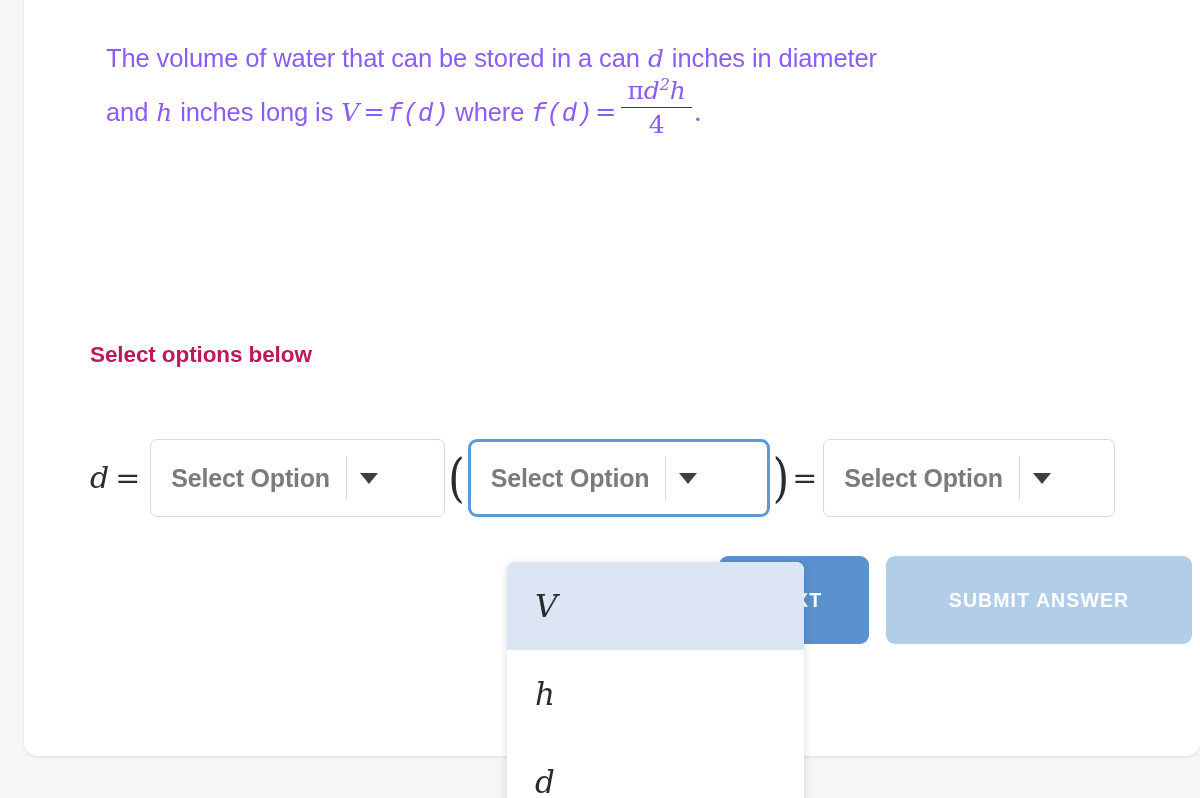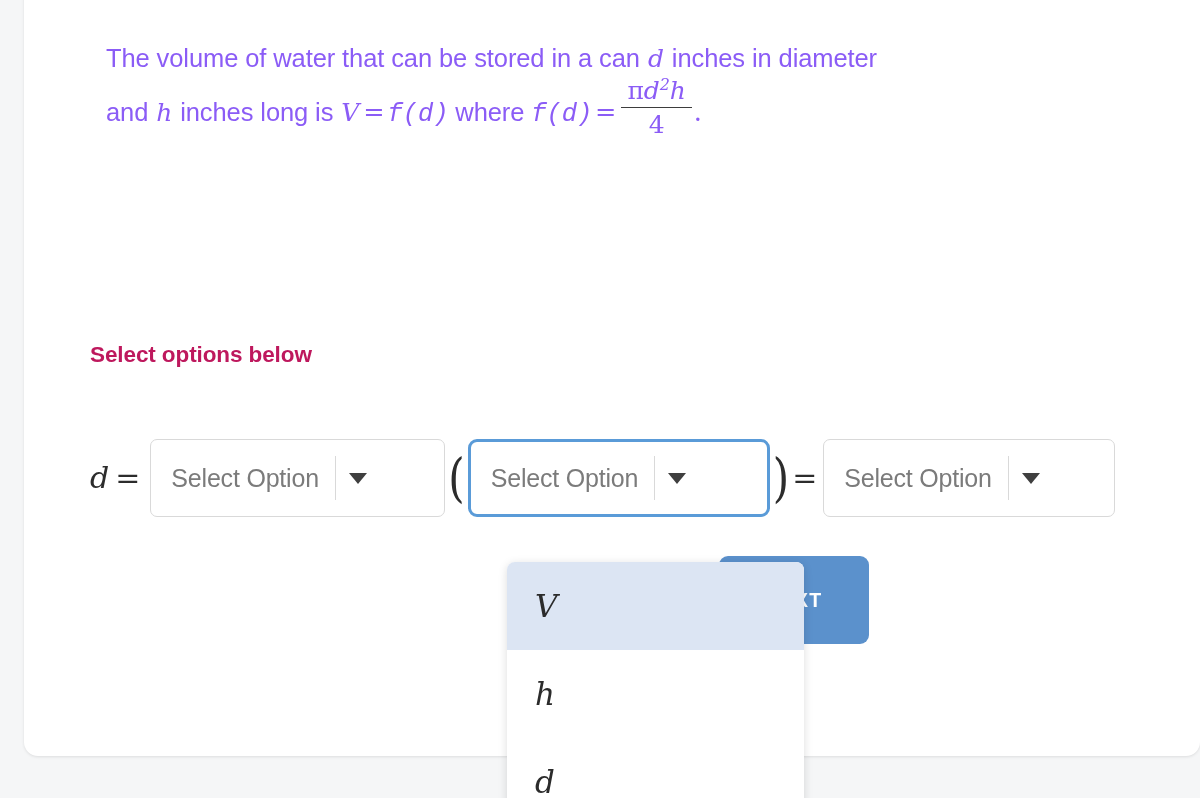--- a/index.html
+++ b/index.html
@@ -162,20 +162,21 @@
     border: 3.5px solid #5a9bd8;
     border-radius: 9px;
     z-index: 3;
   }
   .dd .dd-label {
     font-size: 25px;
     color: #7b7b7b;
     letter-spacing: -0.2px;
     white-space: nowrap;
     padding-right: 16px;
+    font-weight: bold;
   }
   .dd .dd-sep {
     width: 1px;
     height: 44px;
     background: #d9d9d9;
     flex: 0 0 auto;
   }
   .dd .dd-arrow {
     width: 44px;
     display: flex;
@@ -297,20 +298,21 @@
     <div class="dd dd-3">
       <span class="dd-label">Select Option</span>
       <span class="dd-sep"></span>
       <span class="dd-arrow">
           <i></i>
         </span>
     </div>
   </div>
 
   <button class="btn btn-next">NEXT</button>
+  <button class="btn btn-submit">SUBMIT ANSWER</button>
 
   <div class="dd-menu">
     <div class="opt selected">V</div>
     <div class="opt">h</div>
     <div class="opt">d</div>
   </div>
 
 </div>
 
 </body></html>

